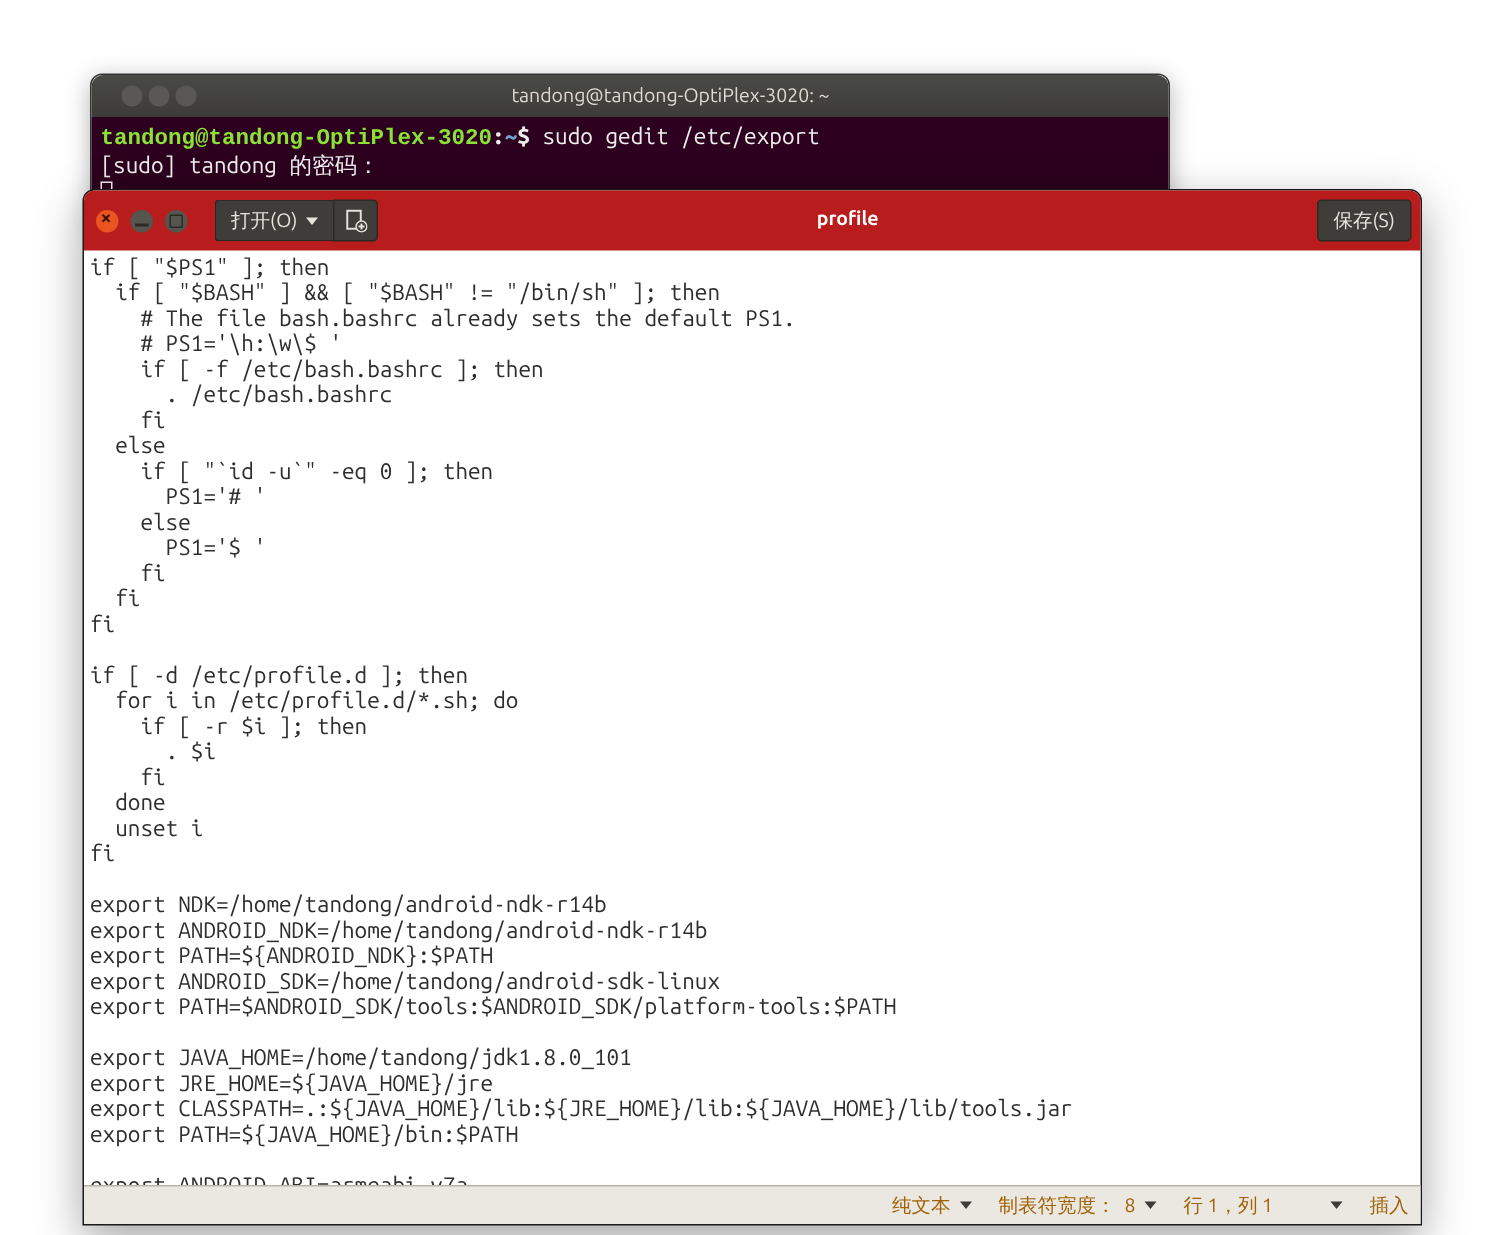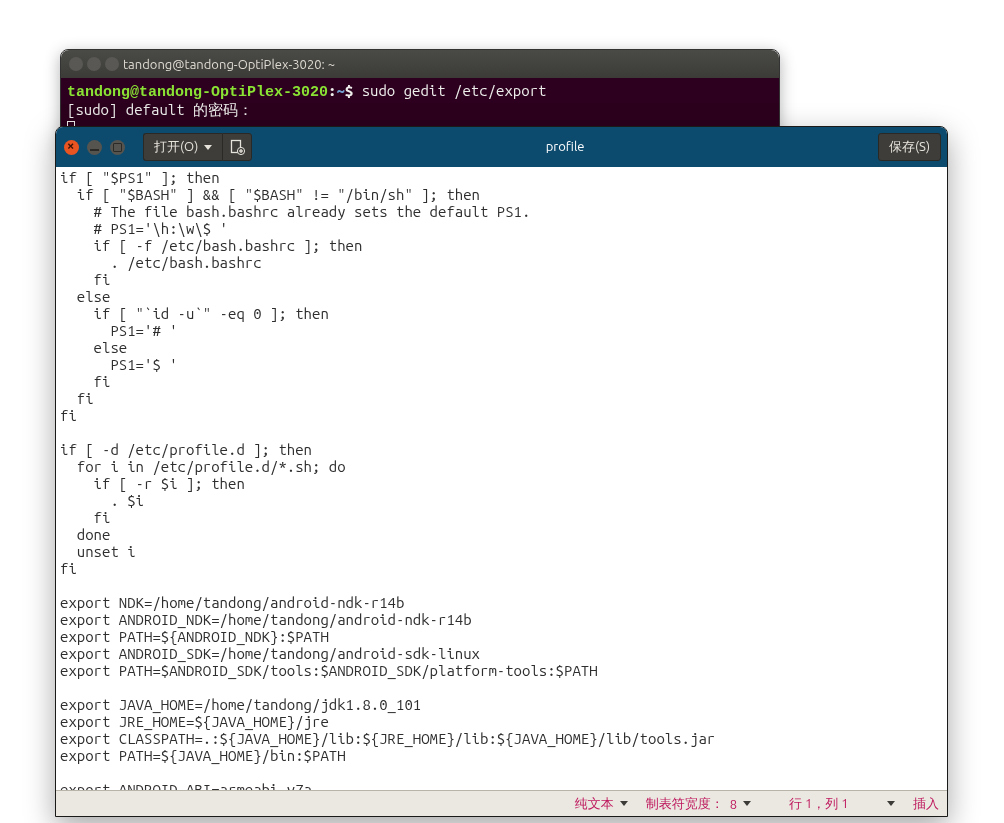--- a/index.html
+++ b/index.html
@@ -21,22 +21,23 @@
     border-radius: 8px 8px 0 0;
     border: 1px solid #333;
     box-shadow: 0 4px 16px rgba(0,0,0,0.3);
   }
   .term-titlebar {
     height: 28px;
     background: linear-gradient(#4a4a46, #3c3b37);
     border-radius: 8px 8px 0 0;
     display: flex;
     align-items: center;
-    padding: 0 8px;
+    padding: 0 20px;
     gap: 4px;
+    text-align: center;
   }
   .wnd-btn {
     width: 14px; height: 14px; border-radius: 50%;
     background: #595854;
     display:inline-block;
     position: relative;
   }
   .wnd-btn::after{
     content:""; position:absolute; inset:0; display:flex; align-items:center; justify-content:center;
   }
@@ -71,21 +72,21 @@
     height: 691px;
     background: #ffffff;
     border-radius: 8px 8px 0 0;
     border: 1px solid #1a1a18;
     box-shadow: 0 10px 30px rgba(0,0,0,0.35);
     display:flex;
     flex-direction: column;
   }
   .gedit-header {
     height: 40px;
-    background: #0c4a6e;
+    background: #b91c1c;
     border-radius: 7px 7px 0 0;
     display:flex;
     align-items:center;
     padding: 0 6px;
     gap: 4px;
     color: #e6e3db;
   }
   .gedit-win-controls {
     display:flex; gap:8px; align-items:center; margin-right:14px;
     margin-left:2px;
@@ -113,21 +114,21 @@
     gap:6px;
   }
   .hdr-btn.group-left{ border-top-right-radius:0; border-bottom-right-radius:0; border-right:none;}
   .hdr-btn.group-right{ border-top-left-radius:0; border-bottom-left-radius:0; padding:0 6px;}
   .caret-down{ width:0;height:0;border-left:4px solid transparent;border-right:4px solid transparent;border-top:5px solid #e6e3db;}
   .newdoc-icon svg{ display:block;}
   
   .gedit-title-center{
     flex:1; text-align:center; display:flex; flex-direction:column; line-height:1.05;
   }
-  .gedit-title-center .t1{ font-size:13px; color:#ffffff; font-weight:normal;}
+  .gedit-title-center .t1{ font-size:13px; color:#ffffff; font-weight:bold;}
   .gedit-title-center .t2{ font-size:11px; color:#bdb9af;}
 
   .gedit-body{
     flex:1;
     overflow:hidden;
     font-family: "Ubuntu Mono","DejaVu Sans Mono","Consolas",monospace;
     font-size: 15px;
     line-height: 17px;
     color:#2e2e2e;
     padding: 2px 4px;
@@ -137,38 +138,38 @@
   .gedit-status{
     height:26px;
     border-top:1px solid #b8b4aa;
     background:#ebe8e1;
     display:flex;
     align-items:center;
     justify-content:flex-end;
     gap: 18px;
     padding: 0 8px;
     font-size:13px;
-    color:#be185d;
+    color:#a16207;
   }
   .status-item{ display:flex; align-items:center; gap:6px;}
   .small-caret{ width:0;height:0;border-left:4px solid transparent;border-right:4px solid transparent;border-top:5px solid #3c3b37;}
 </style>
 </head>
 <body>
 
 <div class="terminal-window">
   <div class="term-titlebar">
     <span class="wnd-btn close"></span>
     <span class="wnd-btn"></span>
     <span class="wnd-btn"></span>
     <span class="term-title">tandong@tandong-OptiPlex-3020: ~</span>
   </div>
   <div class="term-body">
     <div><span class="term-prompt-user">tandong@tandong-OptiPlex-3020</span><span class="term-prompt-colon">:</span><span class="term-prompt-path">~</span><span class="term-prompt-colon">$ </span><span>sudo gedit /etc/export</span></div>
-    <div><span>[sudo] default 的密码：</span></div>
+    <div><span>[sudo] tandong 的密码：</span></div>
     <div><span class="term-cursor"></span></div>
   </div>
 </div>
 
 <div class="gedit-window">
   <div class="gedit-header">
     <div class="gedit-win-controls">
       <span class="gedit-win-btn close"></span>
       <span class="gedit-win-btn min"></span>
       <span class="gedit-win-btn max"></span>
@@ -236,21 +237,21 @@
   <div class="gedit-status">
     <div class="status-item">
       <span>纯文本</span>
       <span class="small-caret"></span>
     </div>
     <div class="status-item">
       <span>制表符宽度：</span>
       <span>8</span>
       <span class="small-caret"></span>
     </div>
-    <div class="status-item" style="min-width:80px;margin-left:20px;">
+    <div class="status-item" style="min-width:80px;">
       <span>行 1，列 1</span>
     </div>
     <div class="status-item">
       <span class="small-caret"></span>
     </div>
     <div class="status-item">
       <span>插入</span>
     </div>
   </div>
 </div>

